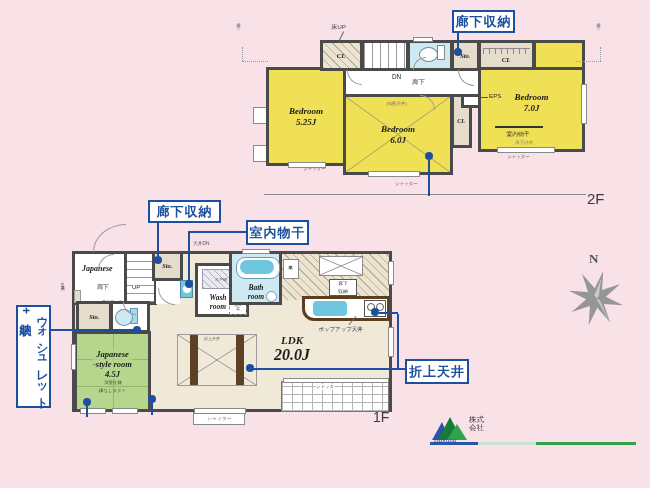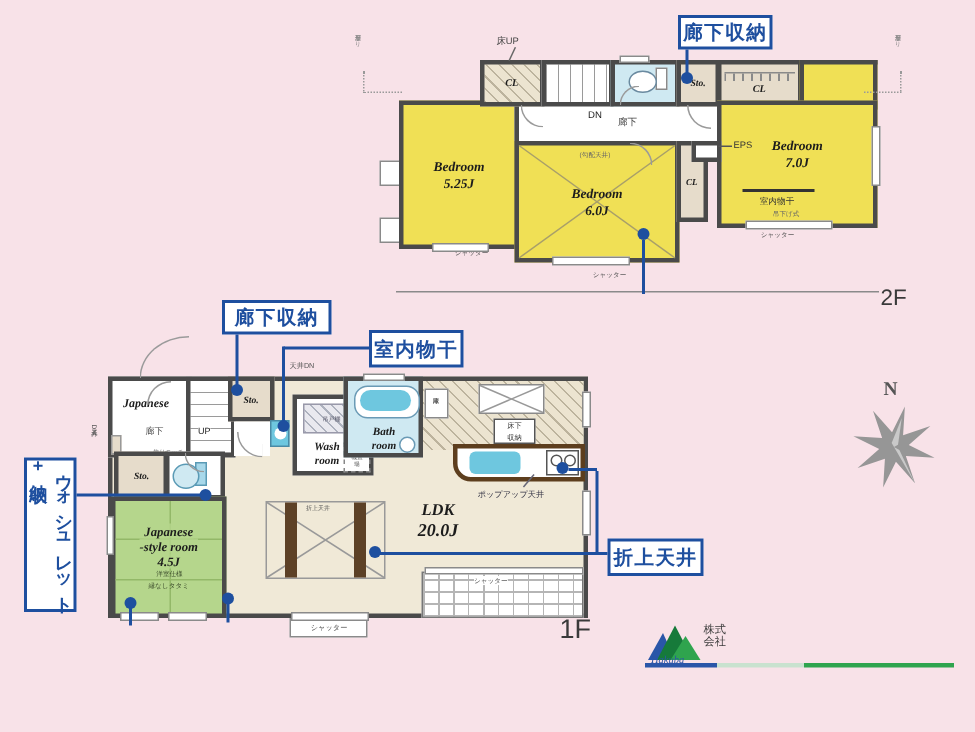--- a/index.html
+++ b/index.html
@@ -223,42 +223,42 @@
         <line x1="0" y1="0" x2="78" y2="50" stroke="#999"></line>
         <line x1="78" y1="0" x2="0" y2="50" stroke="#999"></line>
       </svg>
     <div class="abs" style="left:12px;top:0;width:8px;height:50px;background:#5d4126;"></div>
     <div class="abs" style="left:58px;top:0;width:8px;height:50px;background:#5d4126;"></div>
     <div style="position:absolute;left:26px;top:1px;font-size:8px;transform:scale(.5);transform-origin:left top;background:#f0e9d7;color:#555;white-space:nowrap;">折上天井</div>
   </div>
 
   <div class="abs" style="left:262px;top:334px;width:60px;text-align:center;">
     <div class="serif" style="font-size:11px;">LDK</div>
-    <div class="serif" style="font-size:12px;">20.0J</div>
+    <div class="serif" style="font-size:16px;">20.0J</div>
   </div>
 
   <div class="thinbox grid" style="left:281px;top:381px;width:108px;height:31px;border-color:#777;">
     <div style="position:absolute;left:34px;top:2px;font-size:8px;transform:scale(.55);transform-origin:left top;background:#fff;color:#555;white-space:nowrap;">シャッター</div>
   </div>
   <div class="thinbox" style="left:193px;top:412px;width:52px;height:13px;display:flex;align-items:center;justify-content:center;">
     <div style="font-size:8px;transform:scale(.6);color:#555;">シャッター</div>
   </div>
 
   <div class="thinbox" style="left:242px;top:249px;width:28px;height:5px;"></div>
   <div class="thinbox" style="left:388px;top:261px;width:6px;height:24px;"></div>
   <div class="thinbox" style="left:388px;top:327px;width:6px;height:30px;"></div>
   <div class="thinbox" style="left:80px;top:408px;width:26px;height:6px;"></div>
   <div class="thinbox" style="left:112px;top:408px;width:26px;height:6px;"></div>
   <div class="thinbox" style="left:71px;top:344px;width:5px;height:26px;"></div>
   <div class="thinbox" style="left:283px;top:378px;width:106px;height:5px;"></div>
   <div class="thinbox" style="left:194px;top:408px;width:52px;height:6px;"></div>
   <div class="arcC" style="left:98px;top:254px;width:16px;height:16px;"></div>
   <div class="arcA" style="left:123px;top:302px;width:13px;height:13px;"></div>
   <div class="arcA" style="left:158px;top:288px;width:17px;height:17px;"></div>
-  <div class="t" style="left:373px;top:409px;font-size:18px;color:#3a3a3a;">1F</div>
+  <div class="t" style="left:373px;top:409px;font-size:14px;color:#3a3a3a;">1F</div>
 
   <div class="callout" style="left:452px;top:10px;width:63px;height:23px;">
     <span>廊下収納</span>
   </div>
   <div class="leader" style="left:457px;top:33px;width:2px;height:16px;"></div>
   <div class="dot" style="left:454px;top:48px;"></div>
 
   <div class="callout" style="left:148px;top:200px;width:73px;height:23px;">
     <span>廊下収納</span>
   </div>

